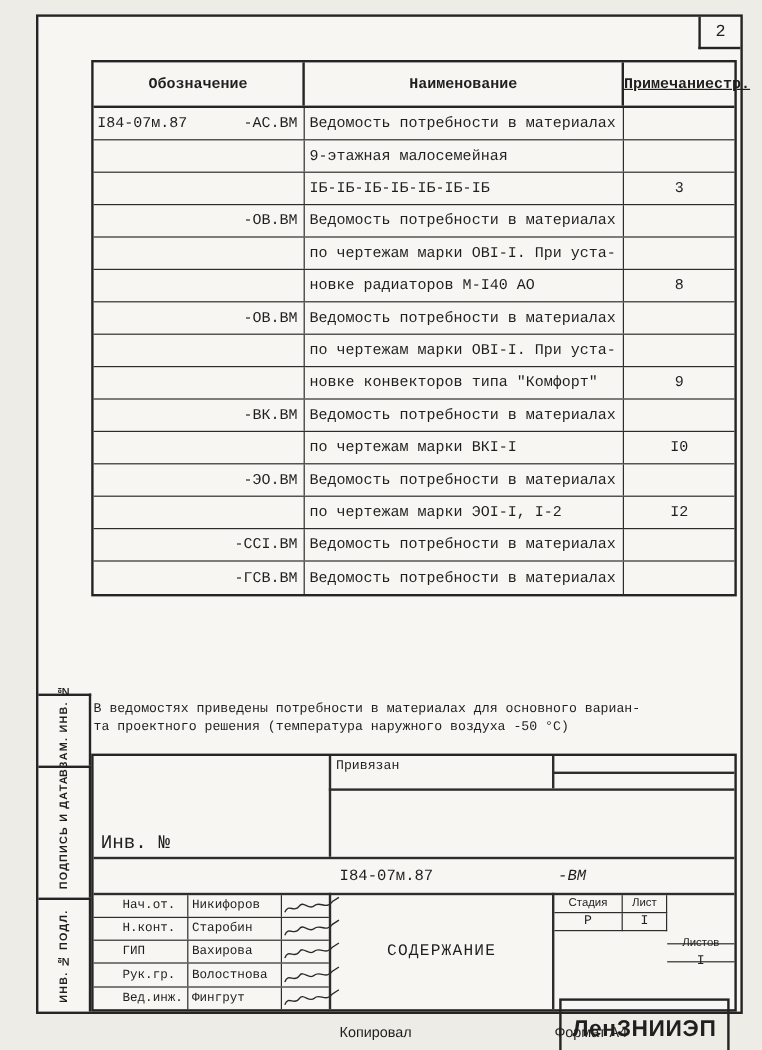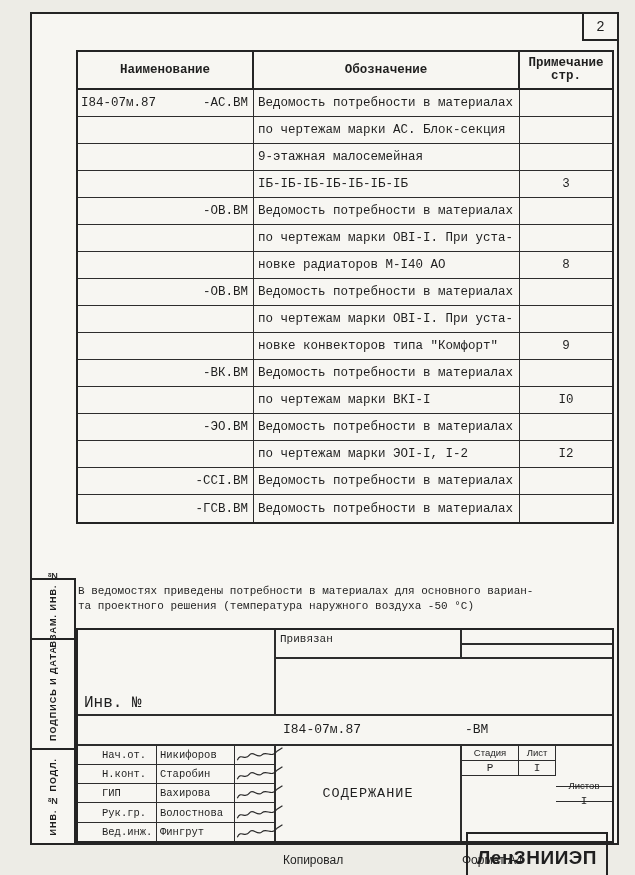--- a/index.html
+++ b/index.html
@@ -35,21 +35,21 @@
     font-size: 9px; font-weight: bold; letter-spacing: 1px; white-space: nowrap;
   }
   #stamp1 { top: 564px; height: 60px; }
   #stamp2 { top: 624px; height: 110px; }
   #stamp3 { top: 734px; height: 95px; }
 
   
   .vtable { position: absolute; left: 44px; top: 36px; width: 538px; border: 2px solid #242424; background: transparent; }
   .thead { display: grid; grid-template-columns: 176px 266px 1fr; height: 38px; border-bottom: 2px solid #242424; }
   .th { display: flex; align-items: center; justify-content: center; font-weight: bold; font-size: 12.5px; border-right: 2px solid #242424; text-align: center; }
-  .th.c-note { border-right: none; flex-direction: column; line-height: 13px; }
+  .th.c-note { border-right: none; line-height: 13px; text-decoration: underline; }
   .trow { display: grid; grid-template-columns: 176px 266px 1fr; height: 27px; border-bottom: 1.5px solid #2d2d2d; }
   .trow:last-of-type { border-bottom: none; }
   .td { font-size: 12.5px; display: flex; align-items: center; border-right: 1.5px solid #2d2d2d; overflow: hidden; white-space: nowrap; }
   .td.c-des { justify-content: space-between; padding: 0 5px 0 3px; }
   .td.c-name { padding-left: 4px; }
   .td.c-note { border-right: none; justify-content: center; }
 
   .note-par {
     position: absolute; left: 46px; top: 570px; width: 538px;
     font-size: 11px; line-height: 15px; white-space: pre-line;
@@ -64,21 +64,21 @@
   .v2b { left:382px; top:114px; width:1.5px; height:97px; }
   .h13 { left:382px; top:13px; width:152px; height:1.5px; }
   .h27 { left:196px; top:27px; width:338px; height:1.5px; }
   .h84 { left:0; top:84px; width:534px; height:1.5px; }
   .h114 { left:0; top:114px; width:534px; height:1.5px; }
 
   .lbl-priv { position:absolute; left:202px; top:3px; font-size:11px; }
   .lbl-inv  { position:absolute; left:6px;  top:64px; font-size:16px; }
   .docrow { position:absolute; left:0; top:86px; width:534px; height:26px; display:flex; align-items:center; font-size:13px; }
   .docrow .num { margin-left:205px; }
-  .docrow .sfx { margin-left:104px; }
+  .docrow .sfx { margin-left:104px;font-style:italic; }
 
   .sigarea { position:absolute; left:0; top:115.5px; width:196px; height:95.5px; display:flex; flex-direction:column; }
   .sigrow { flex:1; display:grid; grid-template-columns:58px 78px 1fr; border-bottom:1.3px solid #2d2d2d;padding-left:21px; }
   .sigrow:last-of-type { border-bottom:none; }
   .sigrow .role, .sigrow .pname { display:flex; align-items:center; padding-left:3px; font-size:10.5px; border-right:1.3px solid #2d2d2d; white-space:nowrap; overflow:hidden; }
   .sigrow .sig { display:flex; align-items:center; justify-content:center; }
   .sigrow .sig svg { transform: rotate(-6deg); }
 
   .content-cell { position:absolute; left:198px; top:116px; width:184px; height:94px; display:flex; align-items:center; justify-content:center; font-size:13.5px; letter-spacing:1px; }
 
@@ -106,45 +106,37 @@
   </div>
   <div class="stamp" id="stamp2">
     <span>ПОДПИСЬ И ДАТА</span>
   </div>
   <div class="stamp" id="stamp3">
     <span>ИНВ. № ПОДЛ.</span>
   </div>
 
   <div class="vtable">
     <div class="thead">
+      <div class="th c-des">Обозначение</div>
       <div class="th c-name">Наименование</div>
-      <div class="th c-des">Обозначение</div>
       <div class="th c-note">
         <span>Примечание</span>
         <span>стр.</span>
       </div>
     </div>
 
       <div class="trow">
         <div class="td c-des">
           <span>I84-07м.87</span>
           <span>-АС.ВМ</span>
         </div>
         <div class="td c-name">Ведомость потребности в материалах</div>
         <div class="td c-note"></div>
       </div>
 
-      <div class="trow">
-        <div class="td c-des">
-          <span></span>
-          <span></span>
-        </div>
-        <div class="td c-name">по чертежам марки АС. Блок-секция</div>
-        <div class="td c-note"></div>
-      </div>
 
       <div class="trow">
         <div class="td c-des">
           <span></span>
           <span></span>
         </div>
         <div class="td c-name">9-этажная малосемейная</div>
         <div class="td c-note"></div>
       </div>
 

